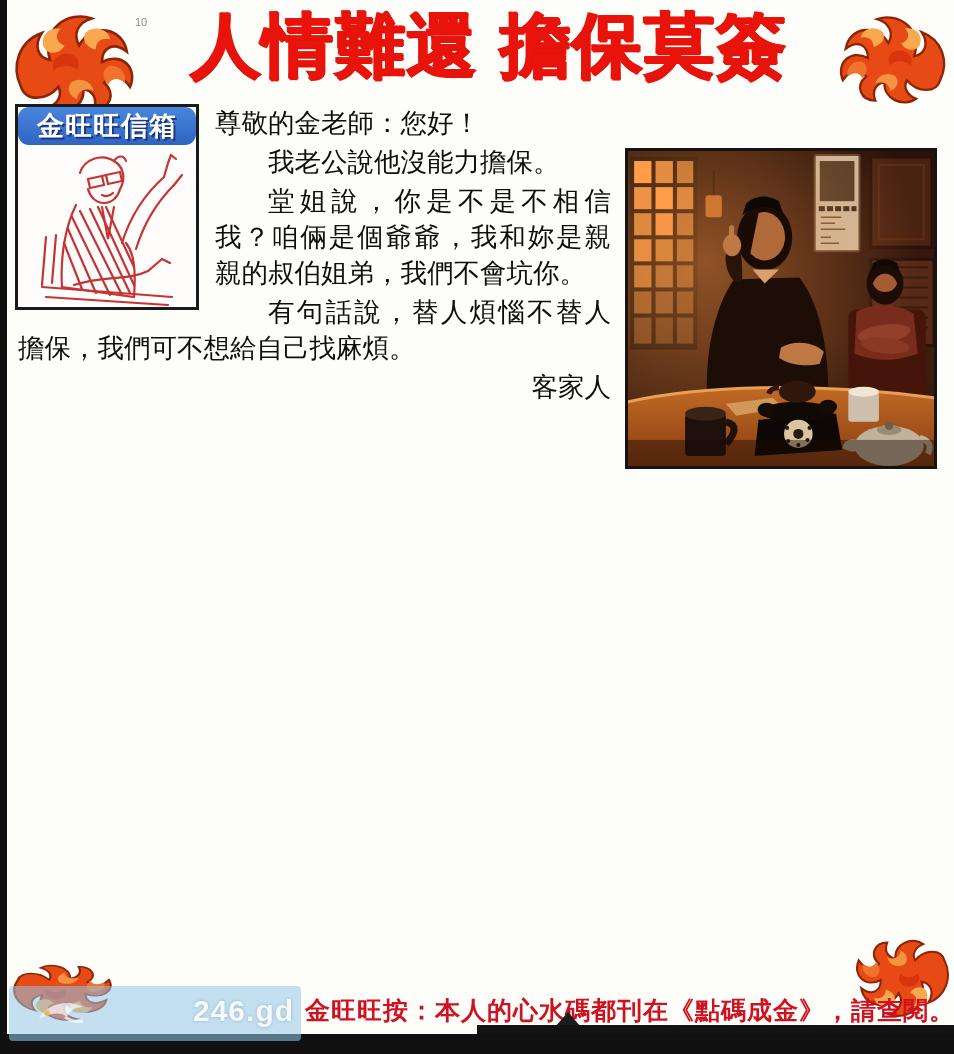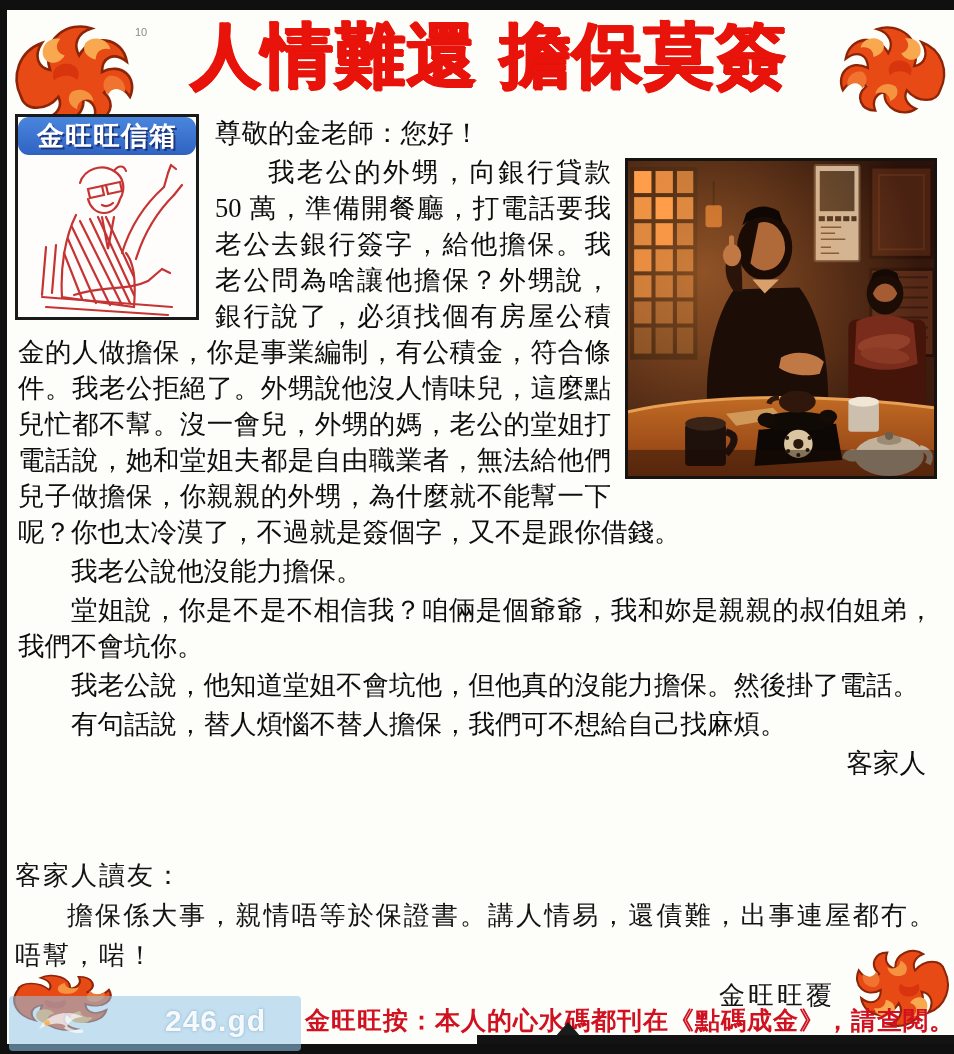--- a/index.html
+++ b/index.html
@@ -2,21 +2,21 @@
 <html><head>
 <meta charset="utf-8">
 <style>
   html,body{margin:0;padding:0;}
   body{
     width:954px;height:1054px;position:relative;overflow:hidden;
     background:#101010;
     font-family:"Liberation Serif","DejaVu Serif",serif;
   }
   .page{
-    position:absolute;left:7px;top:10px;width:948px;height:1034px;
+    position:absolute;left:7px;top:0;width:948px;height:1034px;
     background:#fdfdfa;
     text-decoration:underline;
   }
   
   .title{
     position:absolute;left:0;top:2px;width:100%;text-align:center;
     font-family:"Liberation Sans","DejaVu Sans",sans-serif;
     font-weight:bold;font-size:70px;line-height:86px;color:#e8130a;
     letter-spacing:2px;
     text-shadow:1px 0 0 #e8130a,-1px 0 0 #e8130a,0 1px 0 #e8130a,2px 1px 0 #e8130a,1px 2px 0 #e8130a;
@@ -75,20 +75,21 @@
     font-weight:bold;font-size:25px;color:#cf1120;letter-spacing:1px;
     white-space:nowrap;
   }
   
   .watermark{
     position:absolute;left:2px;top:986px;width:292px;height:50px;
     background:rgba(148,198,232,0.55);
     border-bottom:5px solid rgba(90,125,148,0.55);
     border-radius:4px;display:flex;align-items:center;
     font-family:"Liberation Sans",sans-serif;
+    gap:28px;
   }
   .watermark-logo{margin-left:26px;opacity:.85;}
   .watermark-text{
     margin-left:70px;font-size:30px;font-weight:bold;
     color:rgba(255,255,255,0.92);letter-spacing:1px;
     text-shadow:0 0 3px rgba(120,160,190,.8);
   }
   
   .bottom-bar{position:absolute;left:470px;right:0;bottom:0;height:9px;background:#131313;}
   .bottom-tri{
@@ -298,33 +299,26 @@
         </g>
 
         <ellipse cx="166" cy="240" rx="18" ry="11" fill="#2f170c"></ellipse>
         <path d="M148,236 q-8,0 -10,6" stroke="#2f170c" stroke-width="5" fill="none"></path>
 
         <rect x="0" y="288" width="300" height="26" fill="#1a0b05" opacity=".45"></rect>
       </svg>
     </div>
 
     <p>尊敬的金老師：您好！</p>
-    <p class="indent">我老公的外甥，向銀行貸款 50 萬，準備開餐廳，打電話要我老公去銀行簽字，給他擔保。我老公問為啥讓他擔保？外甥說，銀行說了，必須找個有房屋公積金的人做擔保，你是事業編制，有公積金，符合條件。我老公拒絕了。外甥說他沒人情味兒，這麼點兒忙都不幫。沒一會兒，外甥的媽，老公的堂姐打電話說，她和堂姐夫都是自由職業者，無法給他們兒子做擔保，你親親的外甥，為什麼就不能幫一下呢？你也太冷漠了，不過就是簽個字，又不是跟你借錢。</p>
     <p class="indent">我老公說他沒能力擔保。</p>
     <p class="indent">堂姐說，你是不是不相信我？咱倆是個爺爺，我和妳是親親的叔伯姐弟，我們不會坑你。</p>
-    <p class="indent">我老公說，他知道堂姐不會坑他，但他真的沒能力擔保。然後掛了電話。</p>
     <p class="indent">有句話說，替人煩惱不替人擔保，我們可不想給自己找麻煩。</p>
     <p class="sig-right">客家人</p>
   </div>
 
-  <div class="reply-block">
-    <p>客家人讀友：</p>
-    <p class="indent">擔保係大事，親情唔等於保證書。講人情易，還債難，出事連屋都冇。唔幫，啱！</p>
-    <p class="reply-sig">金旺旺覆</p>
-  </div>
 
   <div class="note">金旺旺按：本人的心水碼都刊在《點碼成金》，請查閱。</div>
 
   <div class="watermark">
     <svg class="watermark-logo" width="60" height="36" viewBox="0 0 60 36">
       <path d="M4,26 C12,10 34,6 48,14 C40,14 34,18 32,24 C26,18 14,20 4,26 Z" fill="rgba(255,255,255,0.8)"></path>
       <path d="M30,24 q8,6 18,4" stroke="rgba(255,255,255,0.8)" stroke-width="3" fill="none"></path>
       <circle cx="12" cy="20" r="3" fill="rgba(255,170,60,0.8)"></circle>
     </svg>
     <span class="watermark-text">246.gd</span>

